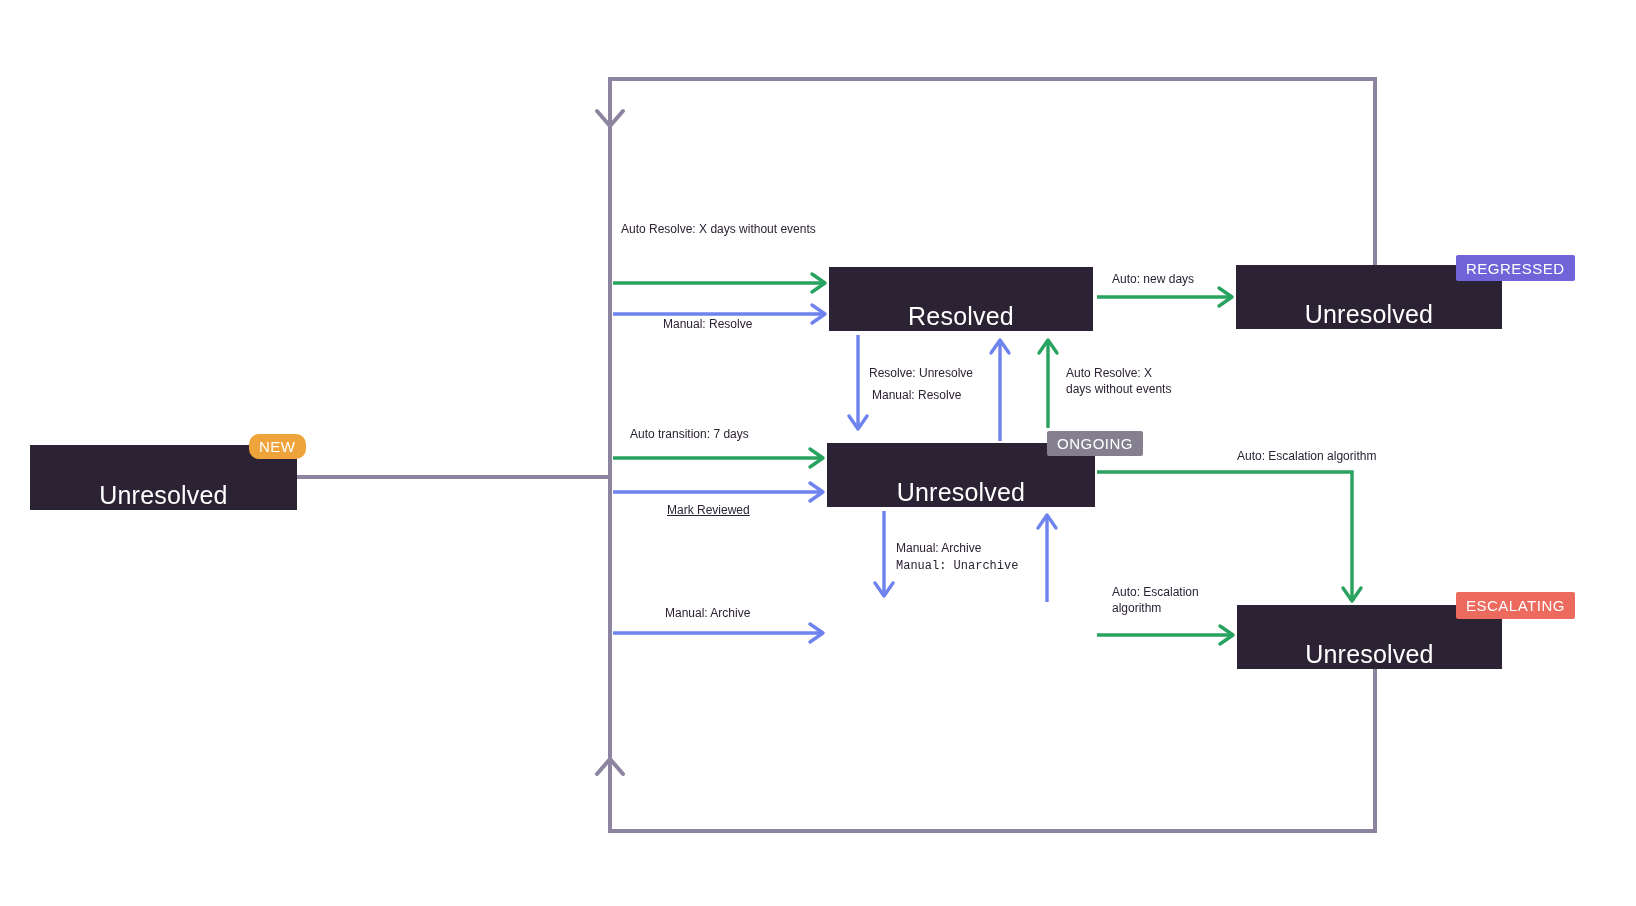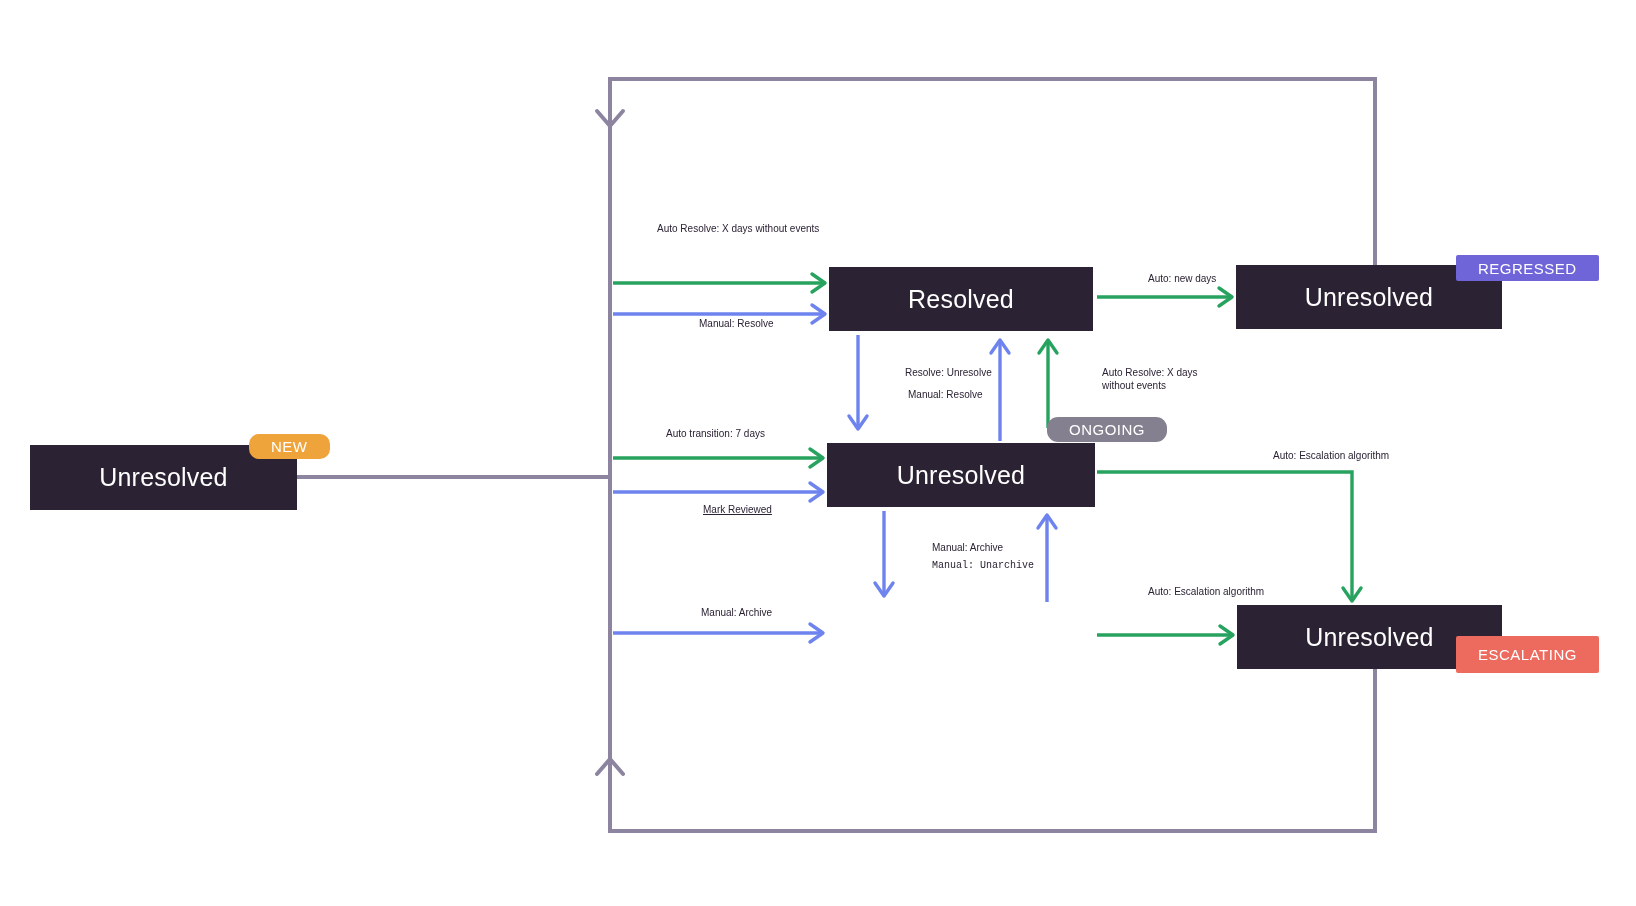--- a/index.html
+++ b/index.html
@@ -15,35 +15,35 @@
   }
   .stage svg{position:absolute; left:0; top:0; z-index:1;}
   .edge-g{stroke:var(--green); stroke-width:3.4; fill:none;}
   .edge-b{stroke:var(--blue); stroke-width:3.4; fill:none;}
   .loop-l{stroke:var(--loop-line); stroke-width:4; fill:none;}
   .loop-chev{stroke:var(--loop-line); stroke-width:4; fill:none; stroke-linecap:round; stroke-linejoin:round;}
   .mk-g{fill:none; stroke:var(--green); stroke-width:3.4; stroke-linecap:round; stroke-linejoin:round;}
   .mk-b{fill:none; stroke:var(--blue); stroke-width:3.4; stroke-linecap:round; stroke-linejoin:round;}
   .state{
     position:absolute; z-index:2; background:var(--node-bg); color:var(--node-text);
-    display:flex; align-items:center; justify-content:center;
+    display:flex; align-items:flex-end; justify-content:center;
     font-size:25px; letter-spacing:0.2px;
   }
   .badge{
     position:absolute; z-index:3; color:#ffffff; font-size:15px; letter-spacing:0.5px;
-    display:flex; align-items:center; justify-content:center; padding:0 22px; border-radius:2px;
+    display:flex; align-items:center; justify-content:center; padding:0 10px; border-radius:2px;
     white-space:nowrap;
   }
   .badge-new{background:var(--badge-new);}
   .badge-regressed{background:var(--badge-regressed);}
   .badge-ongoing{background:var(--badge-ongoing);}
   .badge-escalating{background:var(--badge-escalating);}
   .edge-label{
     position:absolute; z-index:2; color:var(--label-text);
-    font-size:10px; line-height:1.3; white-space:pre-line;margin-left:36px;
+    font-size:12px; line-height:1.3; white-space:pre-line;
   }
 </style>
 </head>
 <body>
 
 <div class="stage">
 
   <svg width="1636" height="906" viewBox="0 0 1636 906">
     <defs>
       <marker id="head-g" viewBox="0 0 24 24" markerWidth="24" markerHeight="24" refX="16" refY="12" orient="auto" markerUnits="userSpaceOnUse">
@@ -91,27 +91,27 @@
   </div>
 
   <div class="state" style="left:1236px; top:265px; width:266px; height:64px;">
     <span>Unresolved</span>
   </div>
   <div class="badge badge-regressed" style="left:1456px; top:255px; height:26px;">REGRESSED</div>
 
   <div class="state" style="left:827px; top:443px; width:268px; height:64px;">
     <span>Unresolved</span>
   </div>
-  <div class="badge badge-ongoing" style="left:1047px; top:417px; height:25px;border-radius:11px;">ONGOING</div>
+  <div class="badge badge-ongoing" style="left:1047px; top:431px; height:25px;">ONGOING</div>
 
 
   <div class="state" style="left:1237px; top:605px; width:265px; height:64px;">
     <span>Unresolved</span>
   </div>
-  <div class="badge badge-escalating" style="left:1456px; top:592px; height:37px;margin-top:44px;">ESCALATING</div>
+  <div class="badge badge-escalating" style="left:1456px; top:592px; height:27px;">ESCALATING</div>
 
   <div class="edge-label" style="left:621px; top:222px; width:200px;">Auto Resolve: X days without events</div>
   <div class="edge-label" style="left:663px; top:317px;">Manual: Resolve</div>
   <div class="edge-label" style="left:630px; top:427px;">Auto transition: 7 days</div>
   <div class="edge-label" style="left:667px; top:503px;text-decoration:underline;">Mark Reviewed</div>
   <div class="edge-label" style="left:665px; top:606px;">Manual: Archive</div>
   <div class="edge-label" style="left:869px; top:366px;">Resolve: Unresolve</div>
   <div class="edge-label" style="left:872px; top:388px;">Manual: Resolve</div>
   <div class="edge-label" style="left:1066px; top:366px; width:112px;">Auto Resolve: X days without events</div>
   <div class="edge-label" style="left:896px; top:541px;">Manual: Archive</div>

